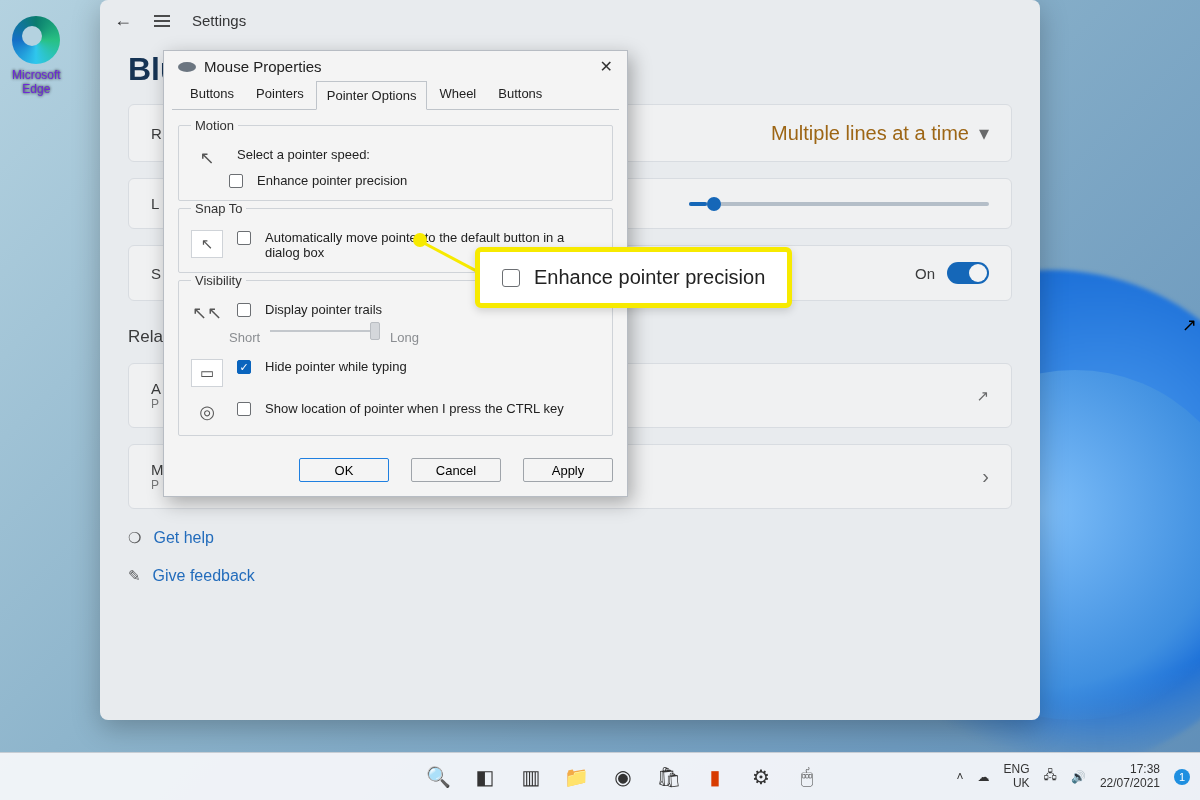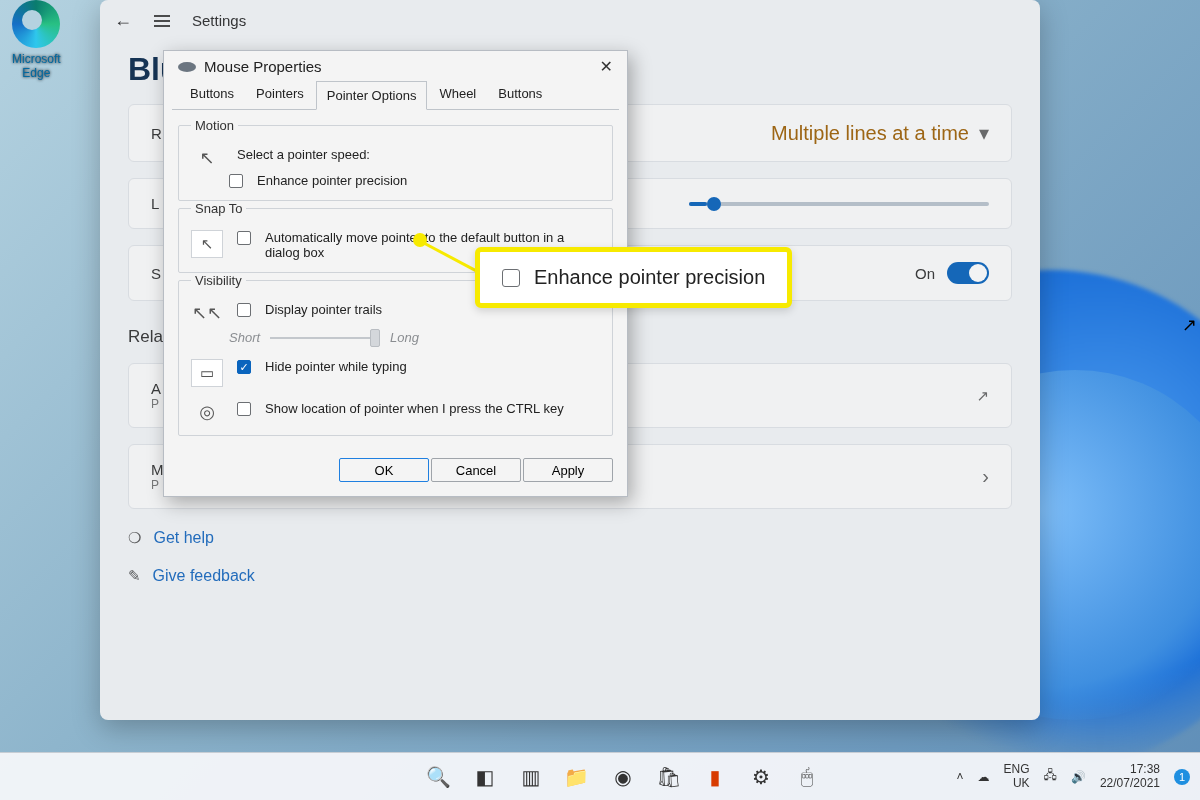--- a/index.html
+++ b/index.html
@@ -1,21 +1,21 @@
 <!DOCTYPE html>
 <html><head>
 <meta charset="utf-8">
 <style>
 *{box-sizing:border-box;margin:0;padding:0;font-family:"Segoe UI",Tahoma,sans-serif;}
 body{width:1200px;height:800px;overflow:hidden;position:relative;background:linear-gradient(135deg,#b4d2e0 0%,#8eb5cc 40%,#5f8eb8 100%);}
 
 .bloom{position:absolute;right:-100px;bottom:30px;width:500px;height:500px;background:radial-gradient(circle at 60% 40%,#4f9ef0 0%,#1b6fd8 50%,transparent 70%);border-radius:50%;filter:blur(2px);}
 .bloom2{position:absolute;right:-50px;bottom:80px;width:350px;height:350px;background:radial-gradient(circle at 40% 40%,#7ebef9 0%,#3f8fe0 60%,transparent 75%);border-radius:50%;}
 
-.edge-icon{position:absolute;top:0;left:12px;text-align:center;color:#0369a1;text-shadow:0 0 3px #000;font-size:12px;}
+.edge-icon{position:absolute;top:16px;left:12px;text-align:center;color:#6d28d9;text-shadow:0 0 3px #000;font-size:12px;}
 .edge-icon .circ{width:48px;height:48px;border-radius:50%;background:conic-gradient(#0a7c6e,#28c083,#2fc7ed,#156fc6,#0a7c6e);margin:0 auto 4px;position:relative;}
 .edge-icon .circ::after{content:"";position:absolute;top:10px;left:10px;width:20px;height:20px;border-radius:50%;background:#b4d2e0;}
 
 .settings{position:absolute;top:0;left:100px;width:940px;height:720px;background:#f4f6f9;border-radius:8px;box-shadow:0 8px 28px rgba(0,0,0,.25);}
 .settings .veil{position:absolute;inset:0;background:rgba(130,140,150,.10);border-radius:8px;}
 .settings header{display:flex;align-items:center;gap:22px;padding:10px 14px;color:#2c2c2c;font-size:15px;}
 .settings header .back::before{content:"\2190";font-size:18px;}
 .settings header .ham{display:flex;flex-direction:column;gap:3px;}
 .settings header .ham span{width:16px;height:2px;background:#444;}
 .settings .body{padding:0 28px;}
@@ -46,26 +46,26 @@
 fieldset{border:1px solid #cfd3d8;border-radius:2px;padding:10px 12px 12px;}
 legend{font-size:13px;color:#333;padding:0 4px;}
 .row{display:flex;align-items:flex-start;gap:14px;font-size:13px;color:#222;margin-top:4px;}
 .cb{width:14px;height:14px;border:1px solid #6c6f73;border-radius:2px;background:#fff;display:inline-flex;align-items:center;justify-content:center;flex:0 0 auto;margin-top:1px;}
 .cb.checked{background:#0a64bd;border-color:#0a64bd;color:#fff;font-size:11px;}
 .cb.checked::after{content:"\2713";}
 .speed{display:flex;align-items:center;gap:10px;margin:8px 0 10px 38px;font-size:13px;}
 .speed .track{width:130px;height:2px;background:#9aa0a6;position:relative;}
 .speed .track .tk{position:absolute;top:-3px;width:1px;height:8px;background:#9aa0a6;}
 .speed .thumb{position:absolute;left:46%;top:-9px;width:12px;height:20px;background:#1f7fe0;border-radius:2px;}
-.trail{display:flex;align-items:center;gap:10px;margin:6px 0 0 38px;font-size:13px;color:#8a8d91;font-style:italic;}
+.trail{display:flex;align-items:flex-start;gap:10px;margin:6px 0 0 38px;font-size:13px;color:#8a8d91;}
 .trail .track{width:110px;height:2px;background:#c3c7cc;position:relative;}
 .trail .thumb{position:absolute;right:0;top:-8px;width:10px;height:18px;background:#d4d7db;border:1px solid #b9bdc2;border-radius:2px;}
 .iconbox{width:32px;height:28px;border:1px solid #cfd3d8;background:#fff;display:flex;align-items:center;justify-content:center;font-size:15px;color:#555;flex:0 0 auto;}
 .iconplain{width:32px;display:flex;align-items:center;justify-content:center;font-size:18px;color:#555;flex:0 0 auto;}
-.btns{display:flex;gap:2px;justify-content:flex-end;padding:10px 14px 14px;}
+.btns{display:flex;gap:22px;justify-content:flex-end;padding:10px 14px 14px;}
 .btns button{width:90px;height:24px;font-size:13px;background:#f4f4f4;border:1px solid #9fa4aa;border-radius:2px;cursor:pointer;}
 .btns button.primary{border-color:#1f7fe0;}
 
 .callout{position:absolute;top:247px;left:475px;background:#fff;border:5px solid #f7ea00;border-radius:6px;padding:14px 22px;display:flex;align-items:center;gap:14px;font-size:20px;color:#222;box-shadow:0 3px 8px rgba(0,0,0,.15);}
 .callout .cb{width:18px;height:18px;border-radius:3px;}
 .leader{position:absolute;top:233px;left:413px;width:80px;height:40px;}
 .leader .dot{position:absolute;left:0;top:0;width:14px;height:14px;border-radius:50%;background:#f7ea00;}
 .leader .line{position:absolute;left:8px;top:7px;width:70px;height:0;border-top:3px solid #f7ea00;transform-origin:left;transform:rotate(28deg);}
 
 .taskbar{position:absolute;bottom:0;left:0;width:100%;height:48px;background:rgba(245,247,250,.94);border-top:1px solid #c7cdd4;display:flex;align-items:center;}

